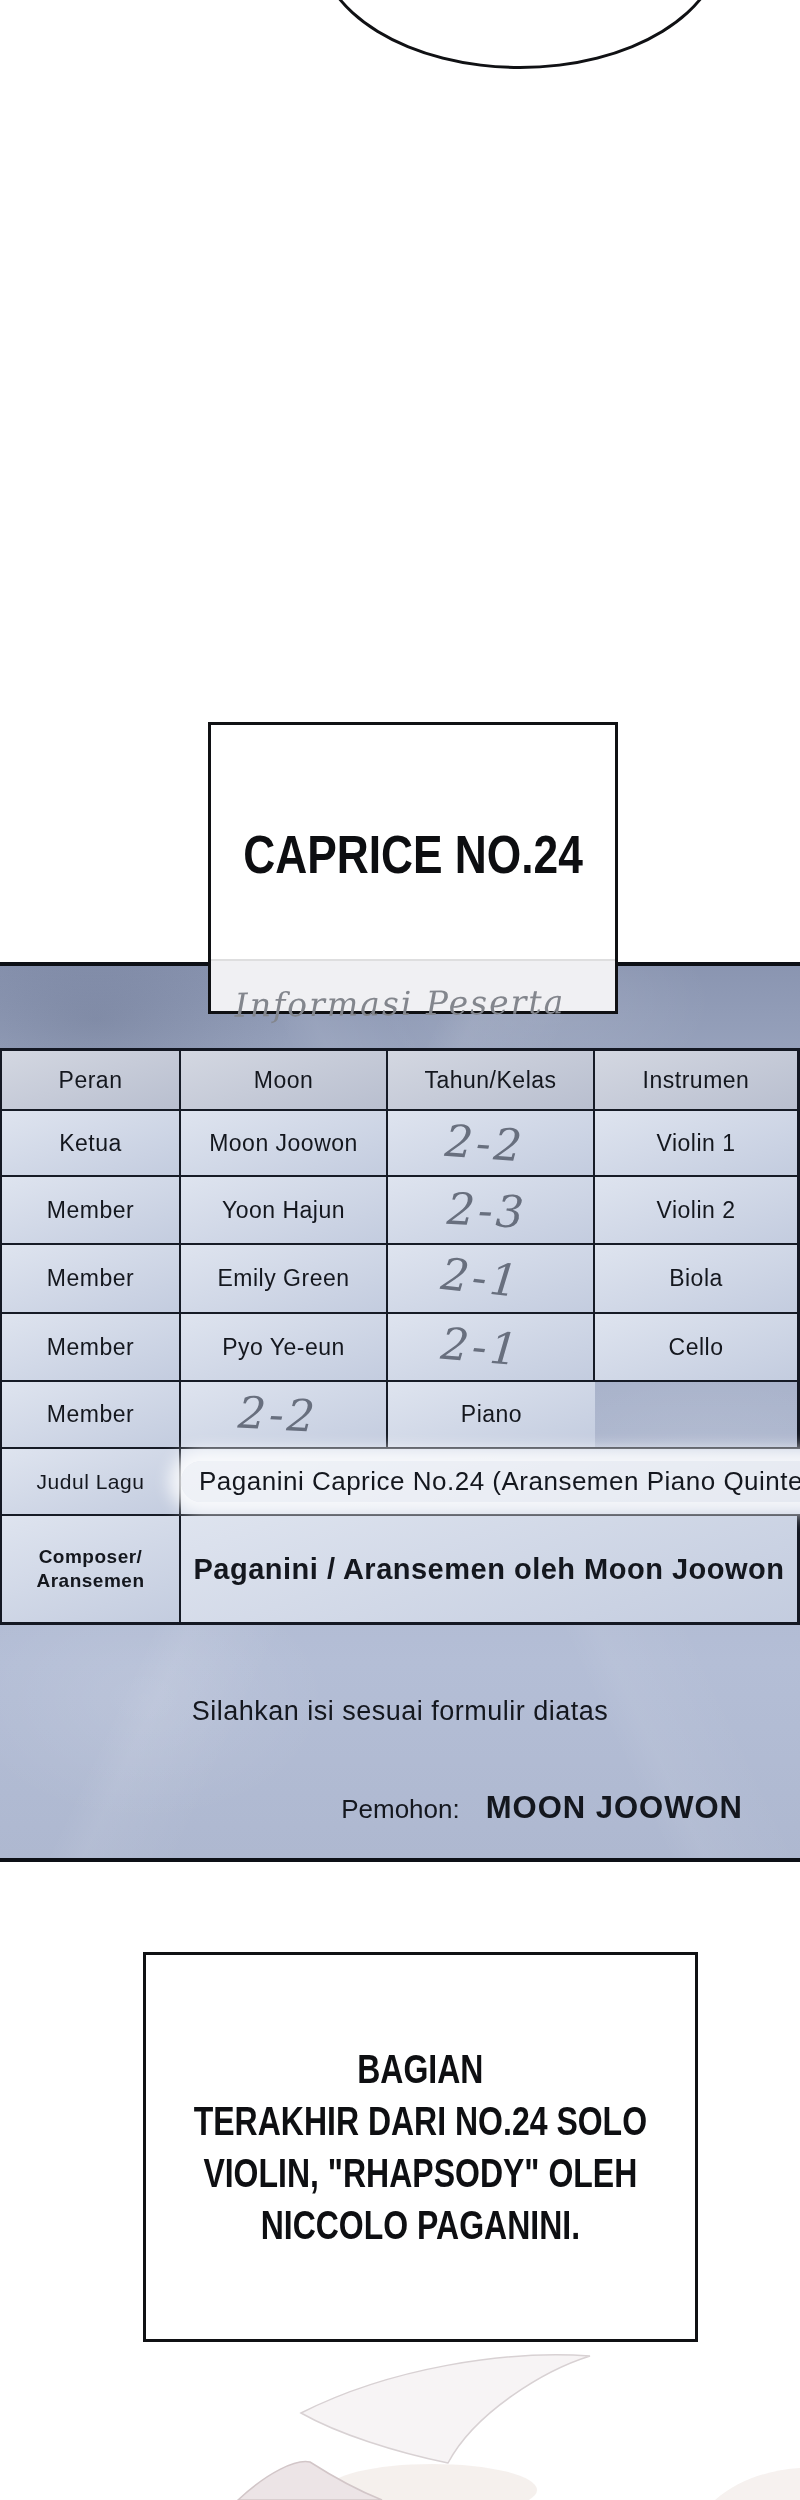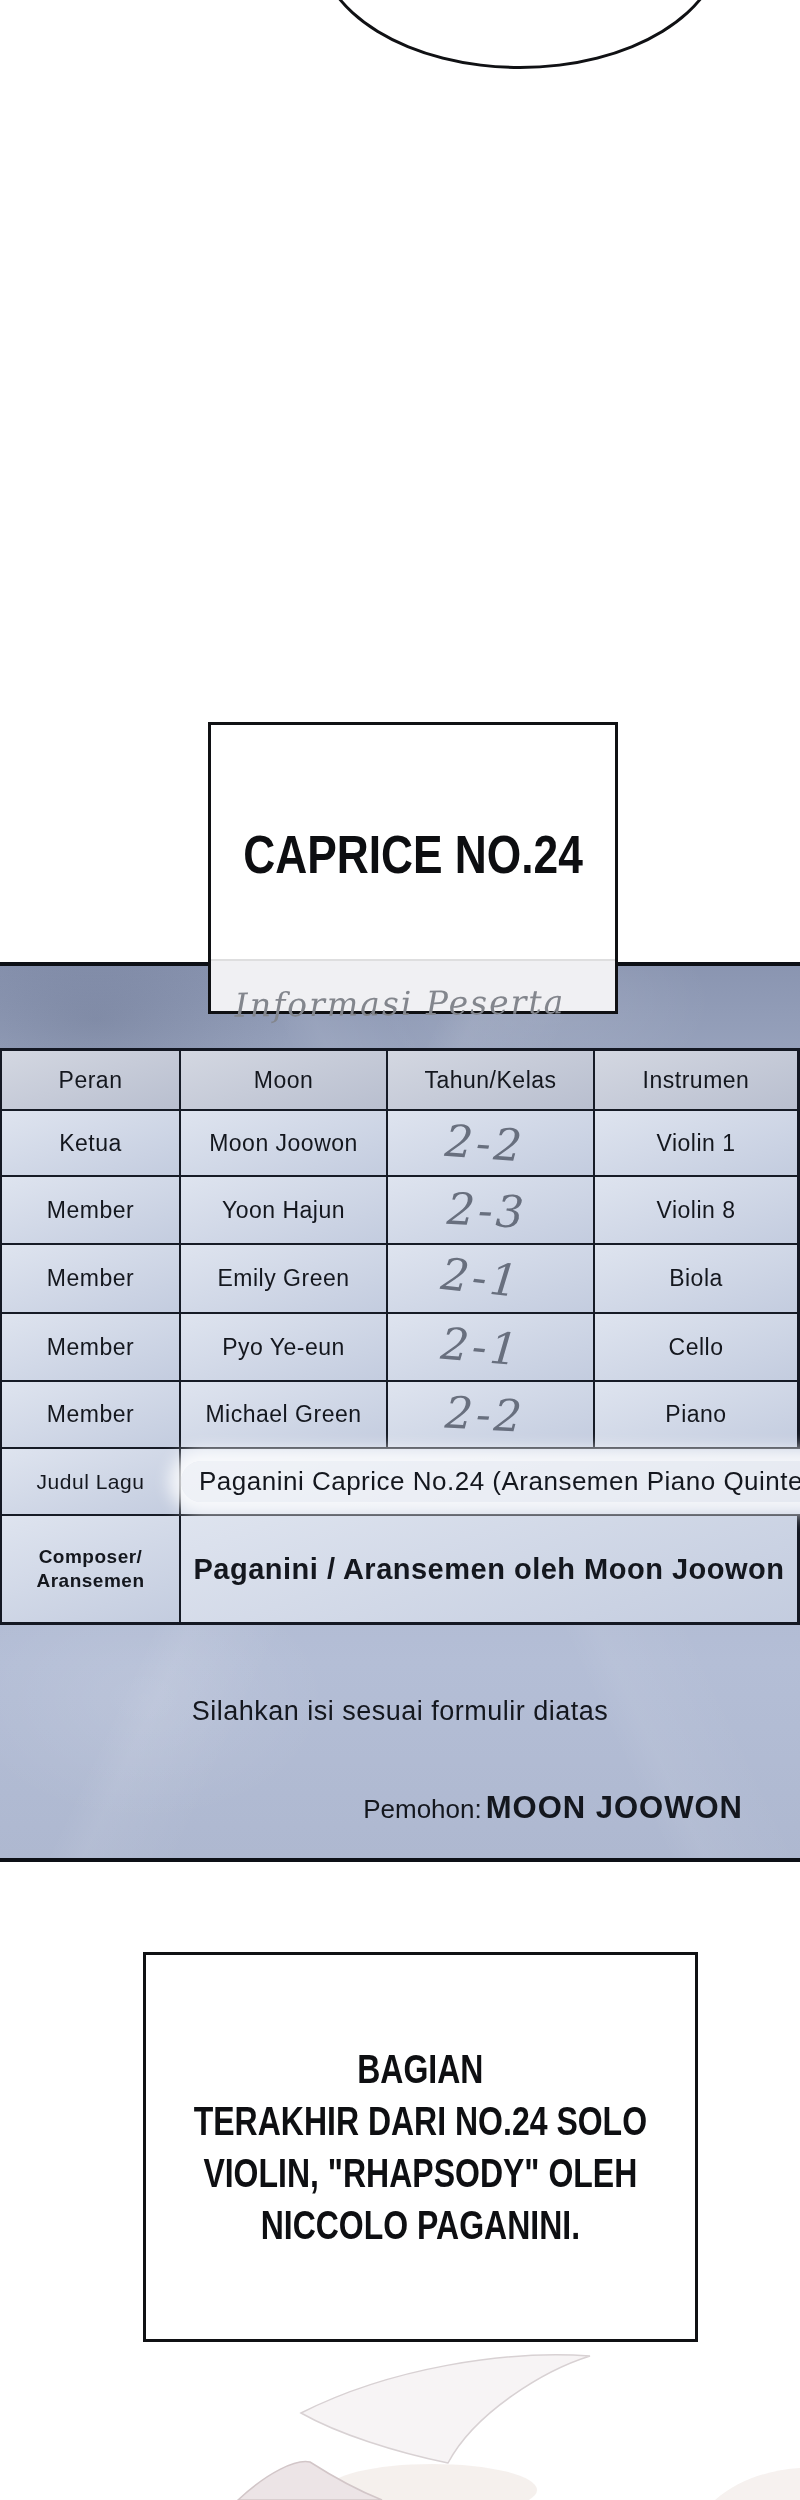--- a/index.html
+++ b/index.html
@@ -86,21 +86,21 @@
     box-shadow:0 0 16px 12px rgba(255,255,255,.8);
     white-space:nowrap;
   }
   .composer-value{font-size:29px;white-space:nowrap;}
   
   .instruction{
     position:absolute;left:0;top:730px;width:800px;text-align:center;
     font-size:27px;letter-spacing:.5px;color:#14171e;
   }
   .applicant{
-    position:absolute;right:57px;top:824px;display:flex;align-items:baseline;gap:4px;
+    position:absolute;right:57px;top:824px;display:flex;align-items:baseline;gap:26px;
     color:#14171e;
   }
   .applicant .lbl{font-size:26px;}
   .applicant .name{font-size:31px;font-weight:700;letter-spacing:1px;}
   
   .finalbox{
     position:absolute;left:123px;top:1952px;width:555px;height:390px;box-sizing:border-box;
     background:#fff;border:3px solid #101114;z-index:2;
     display:flex;align-items:center;justify-content:center;margin-left:20px;
   }
@@ -143,21 +143,21 @@
           </div>
         <div class="c">Violin 1</div>
       </div>
 
       <div class="row h68">
         <div class="c">Member</div>
         <div class="c">Yoon Hajun</div>
         <div class="c">
             <span class="grade g2">2-3</span>
           </div>
-        <div class="c">Violin 8</div>
+        <div class="c">Violin 2</div>
       </div>
 
       <div class="row h69">
         <div class="c">Member</div>
         <div class="c">Emily Green</div>
         <div class="c">
             <span class="grade g3">2-1</span>
           </div>
         <div class="c">Biola</div>
       </div>
@@ -166,21 +166,20 @@
         <div class="c">Member</div>
         <div class="c">Pyo Ye-eun</div>
         <div class="c">
             <span class="grade g4">2-1</span>
           </div>
         <div class="c">Cello</div>
       </div>
 
       <div class="row h67">
         <div class="c">Member</div>
-        <div class="c">Michael Green</div>
         <div class="c">
             <span class="grade g5">2-2</span>
           </div>
         <div class="c">Piano</div>
       </div>
 
       <div class="row merged h67">
         <div class="c small-label">Judul Lagu</div>
         <div class="c value-cell">
           <span class="glow">Paganini Caprice No.24 (Aransemen Piano Quintet)</span>

